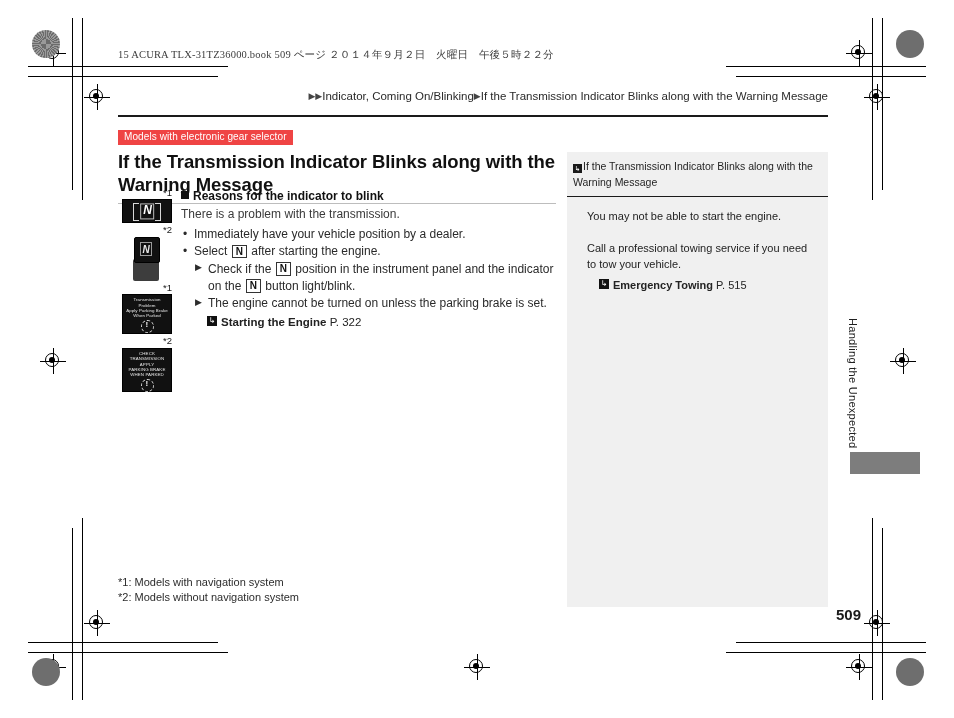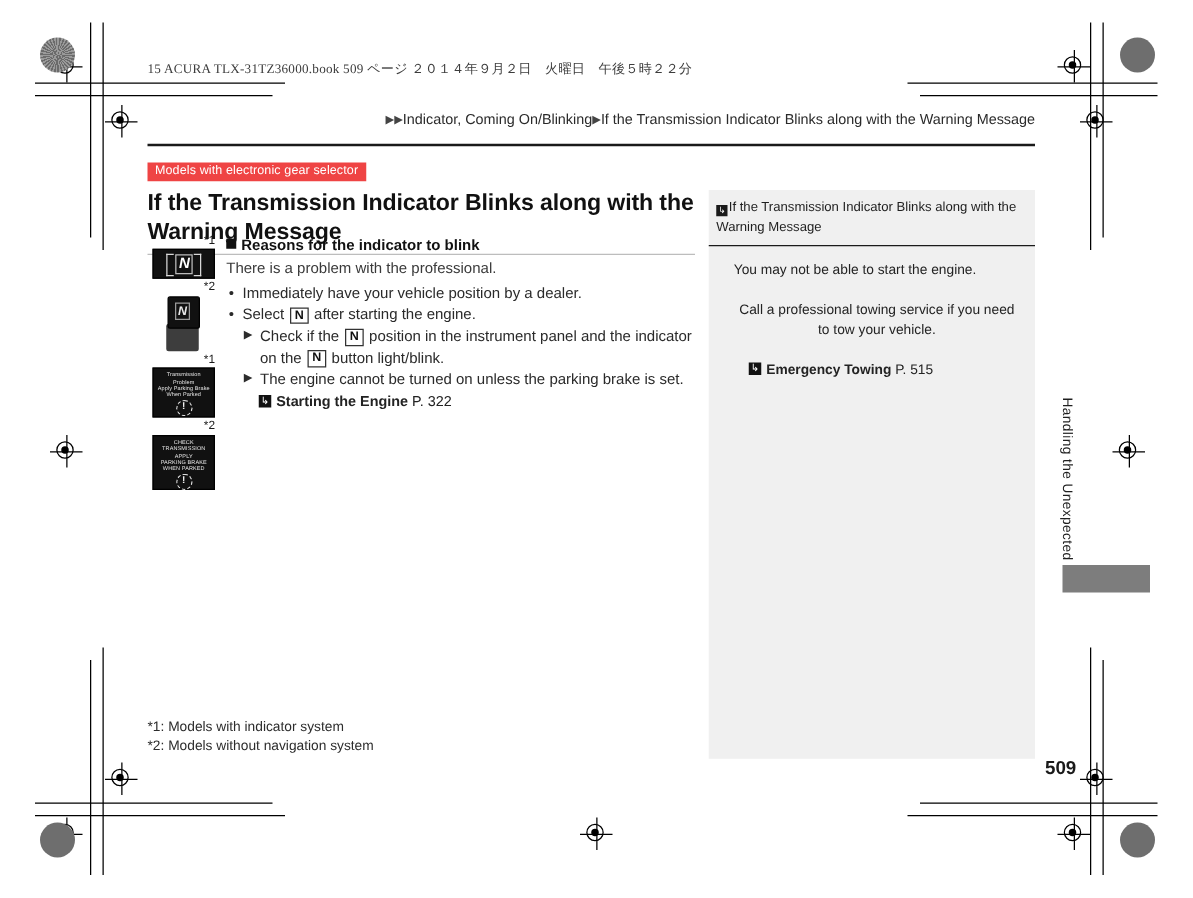--- a/index.html
+++ b/index.html
@@ -369,21 +369,21 @@
     background: #1a1a1a;
     margin: 0 0 0 0;
   }
   .side-body {
     padding: 11px 12px 0 20px;
     font-size: 11px;
     line-height: 1.5;
     color: #232323;
   }
   .side-body p { margin: 0 0 15px 0; }
-  .side-body p.tight { margin-bottom: 15px; text-align: center; }
+  .side-body p.tight { margin-bottom: 4px; }
   .side-xref {
     margin: 1px 0 0 0;
     padding-left: 26px;
     position: relative;
     font-size: 11px;
   }
   .side-xref .arrowbox {
     position: absolute;
     left: 12px; top: 2px;
     width: 10px; height: 10px;
@@ -575,21 +575,21 @@
       <span class="warn-circle"></span>
     </div>
   </div>
 </div>
 
 <div class="body-col">
 
   <div class="sec-head">
     <span class="sq"></span><span>Reasons for the indicator to blink</span>
   </div>
-  <p class="plain">There is a problem with the professional.</p>
+  <p class="plain">There is a problem with the transmission.</p>
 
 
   <p class="bullet">Immediately have your vehicle position by a dealer.</p>
 
   <p class="bullet">
     <span>Select</span>
     <span class="nkey">N</span>
     <span>after starting the engine.</span>
   </p>
 
@@ -603,21 +603,21 @@
   </p>
 
   <p class="subbullet">The engine cannot be turned on unless the parking brake is set.</p>
 
   <p class="xref">
     <span class="arrowbox">↳</span><b>Starting the Engine</b> <span class="pg">P. 322</span>
   </p>
 </div>
 
 <div class="footnotes">
-  <div>*1: Models with indicator system</div>
+  <div>*1: Models with navigation system</div>
   <div>*2: Models without navigation system</div>
 </div>
 
 <div class="side-panel">
   <div class="side-panel-head">
     <span class="mark">↳</span><span>If the Transmission Indicator Blinks along with the Warning Message</span>
   </div>
   <div class="side-rule"></div>
   <div class="side-body">
     <p>You may not be able to start the engine.</p>

